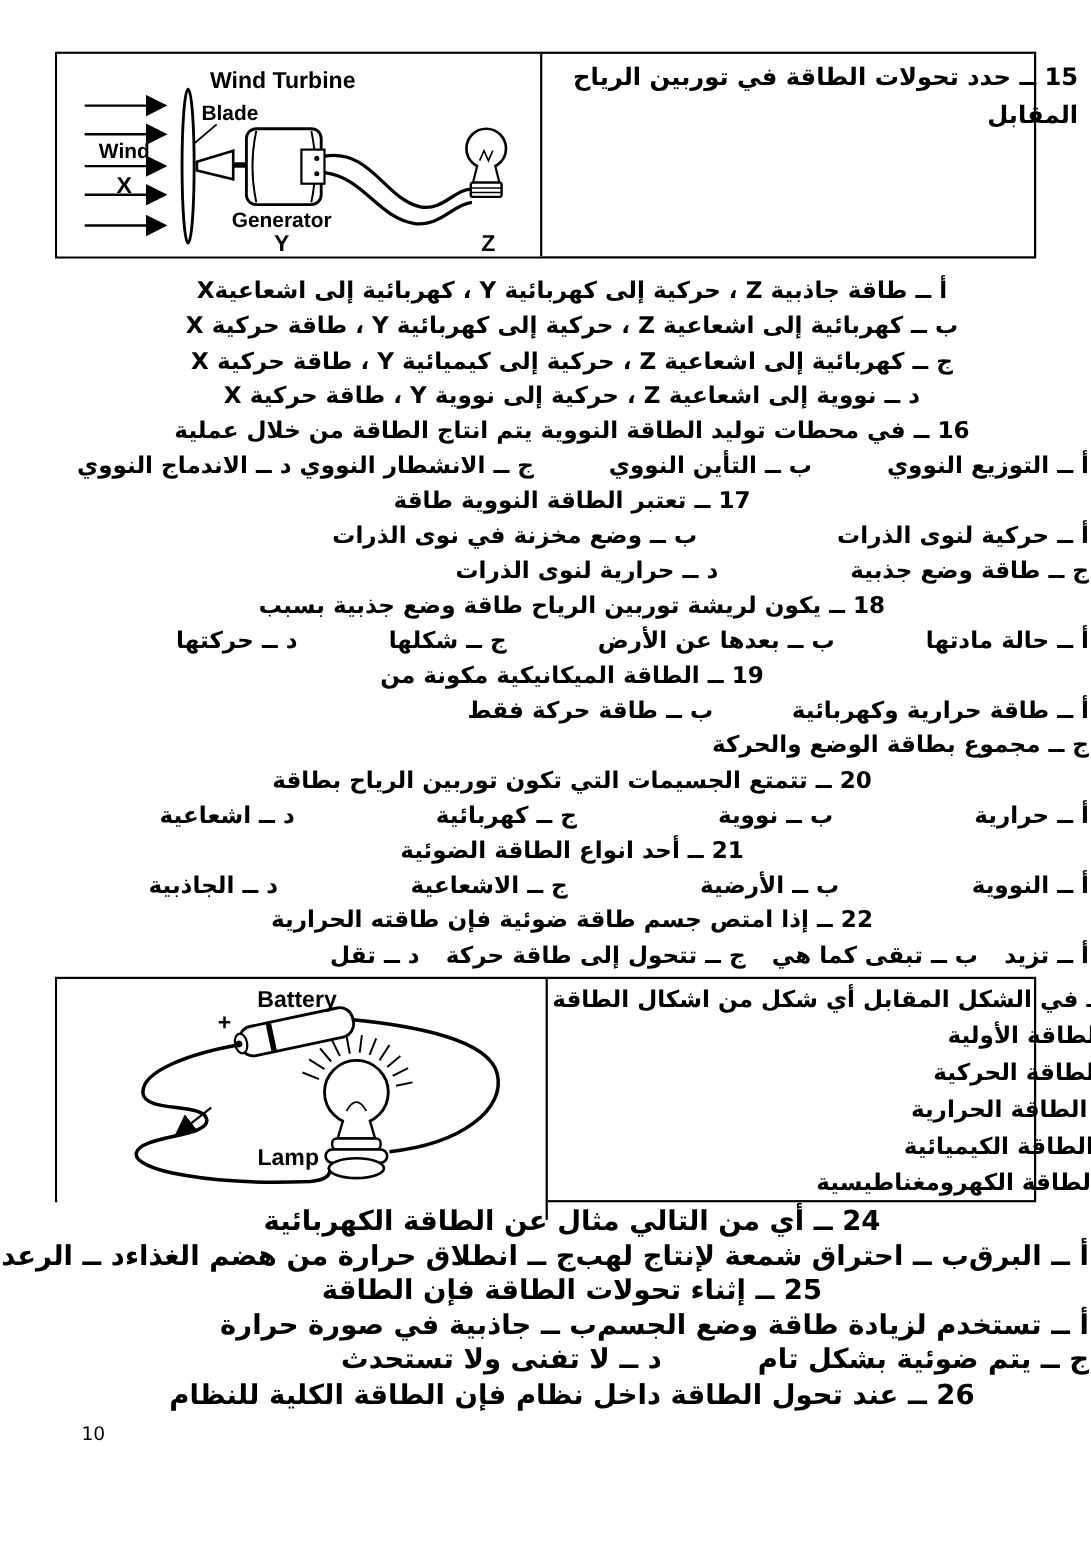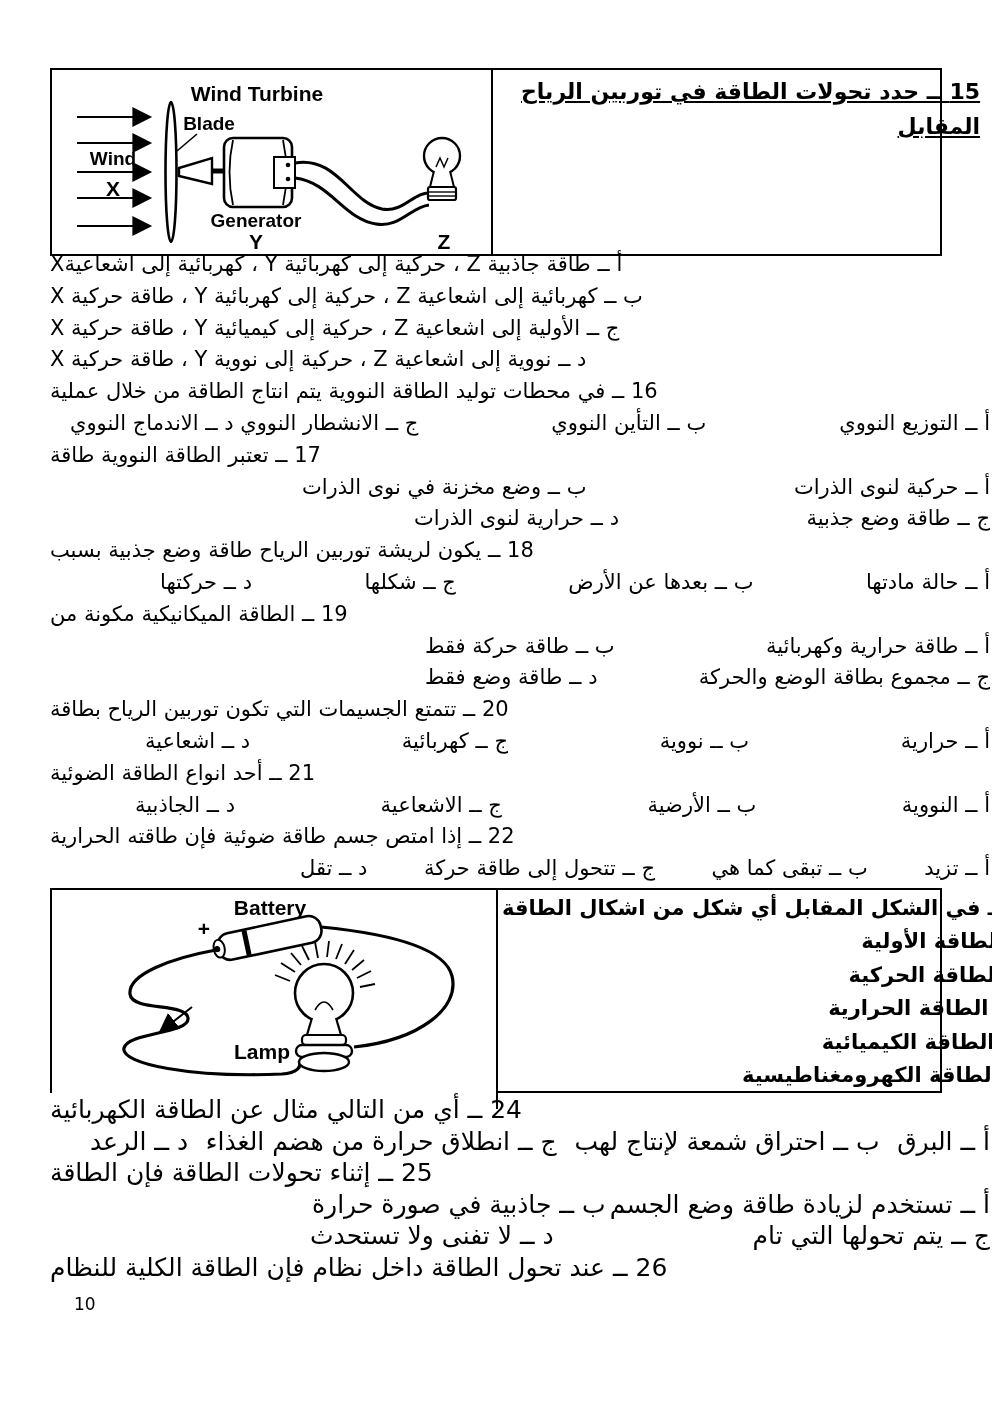--- a/index.html
+++ b/index.html
@@ -1,32 +1,32 @@
 <!DOCTYPE html>
 <html lang="ar"><head>
 <meta charset="utf-8">
 <style>
   html,body{margin:0;padding:0;background:#fff;}
   .page{position:relative;width:992px;height:1403px;background:#fff;color:#000;
         font-family:"DejaVu Sans",sans-serif;overflow:hidden;}
 
   
   .fig-box{position:absolute;left:50px;width:888px;border:2px solid #000;display:flex;background:#fff;}
-  #box1{top:68px;height:184px;text-decoration:underline;}
+  #box1{top:47px;height:184px;}
   #box2{top:888px;height:201px;}
   .fig-pane{position:relative;border-right:2px solid #000;background:#fff;flex:none;}
   #box1 .fig-pane{width:439px;height:184px;}
   #box2 .fig-pane{width:444px;height:219px;}
   .q-pane{flex:1;direction:rtl;text-align:right;padding:4px 10px 0 4px;font-weight:bold;}
   #box1 .q-pane{font-size:22px;line-height:35px;padding-left:28px;}
   #box2 .q-pane{font-size:21px;line-height:33.4px;padding-top:2px;}
   .q-pane div{white-space:nowrap;}
 
   
-  .flow{position:absolute;left:50px;width:940px;direction:rtl;text-align:left;font-weight:normal;}
+  .flow{position:absolute;left:50px;width:940px;direction:rtl;text-align:center;font-weight:bold;}
   #mid{top:249px;font-size:21px;}
   #mid .t-line,#mid .opt-row{height:31.8px;line-height:31.8px;}
   #bottom{top:1094px;font-size:25px;}
   #bottom .t-line,#bottom .opt-row{height:31.5px;line-height:31.5px;}
   .t-line{white-space:nowrap;}
   .opt-row{display:flex;justify-content:space-between;align-items:center;direction:rtl;}
   .opt-row span{white-space:nowrap;}
 
   
   .figlbl{font-family:"Liberation Sans","DejaVu Sans",sans-serif;font-weight:bold;font-size:19px;fill:#000;}
@@ -96,21 +96,21 @@
     </div>
     <div class="q-pane">
       <div>15 ــ حدد تحولات الطاقة في توربين الرياح</div>
       <div>المقابل</div>
     </div>
   </div>
 
   <div class="flow" id="mid">
     <div class="t-line">أ ــ طاقة جاذبية Z ، حركية إلى كهربائية Y ، كهربائية إلى اشعاعيةX</div>
     <div class="t-line">ب ــ كهربائية إلى اشعاعية Z ، حركية إلى كهربائية Y ، طاقة حركية X</div>
-    <div class="t-line">ج ــ الأولية إلى اشعاعية Z ، حركية إلى كيميائية Y ، طاقة حركية X</div>
+    <div class="t-line">ج ــ كهربائية إلى اشعاعية Z ، حركية إلى كيميائية Y ، طاقة حركية X</div>
     <div class="t-line">د ــ نووية إلى اشعاعية Z ، حركية إلى نووية Y ، طاقة حركية X</div>
 
     <div class="t-line">16 ــ في محطات توليد الطاقة النووية يتم انتاج الطاقة من خلال عملية</div>
     <div class="opt-row" style="width:920px">
       <span>أ ــ التوزيع النووي</span>
       <span>ب ــ التأين النووي</span>
       <span>ج ــ الانشطار النووي د ــ الاندماج النووي</span>
     </div>
 
     <div class="t-line">17 ــ تعتبر الطاقة النووية طاقة</div>
@@ -131,21 +131,20 @@
       <span>د ــ حركتها</span>
     </div>
 
     <div class="t-line">19 ــ الطاقة الميكانيكية مكونة من</div>
     <div class="opt-row" style="width:565px">
       <span>أ ــ طاقة حرارية وكهربائية</span>
       <span>ب ــ طاقة حركة فقط</span>
     </div>
     <div class="opt-row" style="width:565px">
       <span>ج ــ مجموع بطاقة الوضع والحركة</span>
-      <span>د ــ طاقة وضع فقط</span>
     </div>
 
     <div class="t-line">20 ــ تتمتع الجسيمات التي تكون توربين الرياح بطاقة</div>
     <div class="opt-row" style="width:845px">
       <span>أ ــ حرارية</span>
       <span>ب ــ نووية</span>
       <span>ج ــ كهربائية</span>
       <span>د ــ اشعاعية</span>
     </div>
 
@@ -234,21 +233,21 @@
       <span>ج ــ انطلاق حرارة من هضم الغذاء</span>
       <span>د ــ الرعد</span>
     </div>
 
     <div class="t-line">25 ــ إثناء تحولات الطاقة فإن الطاقة</div>
     <div class="opt-row" style="width:678px">
       <span>أ ــ تستخدم لزيادة طاقة وضع الجسم</span>
       <span>ب ــ جاذبية في صورة حرارة</span>
     </div>
     <div class="opt-row" style="width:680px">
-      <span>ج ــ يتم تحولها التي تام</span>
+      <span>ج ــ يتم ضوئية بشكل تام</span>
       <span>د ــ لا تفنى ولا تستحدث</span>
     </div>
 
     <div class="t-line">26 ــ عند تحول الطاقة داخل نظام فإن الطاقة الكلية للنظام</div>
   </div>
 
   <div class="page-num">10</div>
 </div>
 
 </body></html>

